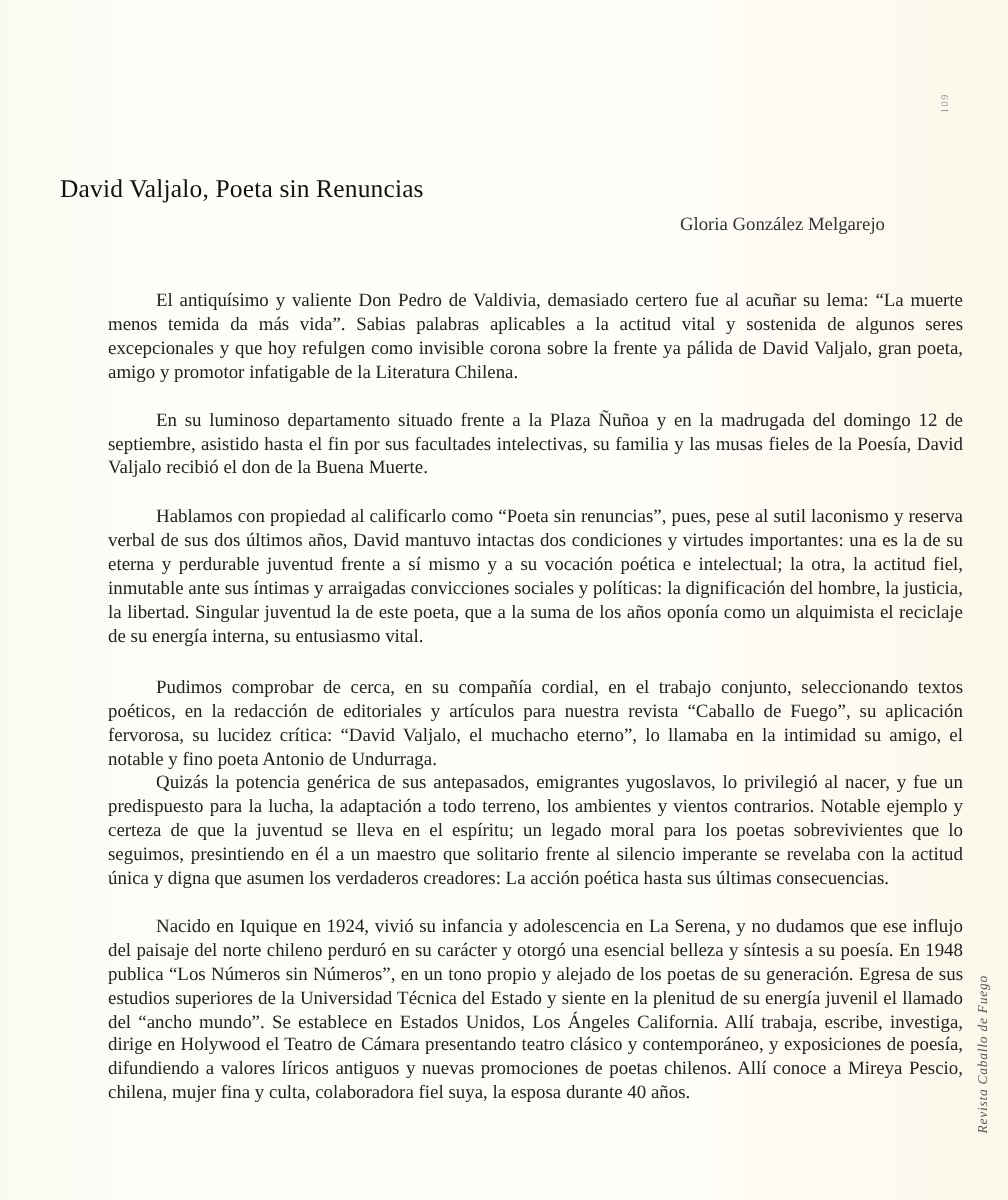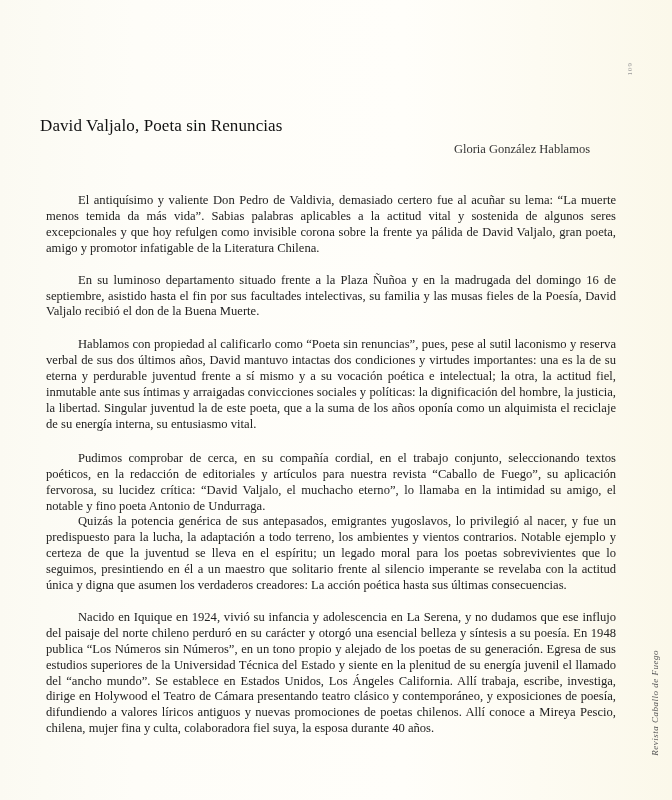--- a/index.html
+++ b/index.html
@@ -43,21 +43,21 @@
     }
     .author {
       position: absolute;
       right: 82px;
       top: 142px;
       font-size: 12.5px;
       color: #333;
     }
     .body-text {
       position: absolute;
-      left: 46px;
+      left: 72px;
       top: 193px;
       width: 570px;
       font-size: 12.6px;
       line-height: 15.9px;
       text-align: justify;
       color: #222;
     }
     .body-text p {
       margin: 0 0 16px 0;
       text-indent: 32px;
@@ -78,25 +78,25 @@
       letter-spacing: 0.5px;
     }
   </style>
 </head>
 <body>
 
 <div class="page">
   <div class="page-number">109</div>
 
   <h1 class="title">David Valjalo, Poeta sin Renuncias</h1>
-  <div class="author">Gloria González Hablamos</div>
+  <div class="author">Gloria González Melgarejo</div>
 
   <div class="body-text">
     <p class="p1">El antiquísimo y valiente Don Pedro de Valdivia, demasiado certero fue al acuñar su lema: “La muerte menos temida da más vida”. Sabias palabras aplicables a la actitud vital y sostenida de algunos seres excepcionales y que hoy refulgen como invisible corona sobre la frente ya pálida de David Valjalo, gran poeta, amigo y promotor infatigable de la Literatura Chilena.</p>
-    <p class="p2">En su luminoso departamento situado frente a la Plaza Ñuñoa y en la madrugada del domingo 16 de septiembre, asistido hasta el fin por sus facultades intelectivas, su familia y las musas fieles de la Poesía, David Valjalo recibió el don de la Buena Muerte.</p>
+    <p class="p2">En su luminoso departamento situado frente a la Plaza Ñuñoa y en la madrugada del domingo 12 de septiembre, asistido hasta el fin por sus facultades intelectivas, su familia y las musas fieles de la Poesía, David Valjalo recibió el don de la Buena Muerte.</p>
     <p class="p3">Hablamos con propiedad al calificarlo como “Poeta sin renuncias”, pues, pese al sutil laconismo y reserva verbal de sus dos últimos años, David mantuvo intactas dos condiciones y virtudes importantes: una es la de su eterna y perdurable juventud frente a sí mismo y a su vocación poética e intelectual; la otra, la actitud fiel, inmutable ante sus íntimas y arraigadas convicciones sociales y políticas: la dignificación del hombre, la justicia, la libertad. Singular juventud la de este poeta, que a la suma de los años oponía como un alquimista el reciclaje de su energía interna, su entusiasmo vital.</p>
     <p class="p4">Pudimos comprobar de cerca, en su compañía cordial, en el trabajo conjunto, seleccionando textos poéticos, en la redacción de editoriales y artículos para nuestra revista “Caballo de Fuego”, su aplicación fervorosa, su lucidez crítica: “David Valjalo, el muchacho eterno”, lo llamaba en la intimidad su amigo, el notable y fino poeta Antonio de Undurraga.</p>
     <p class="p5">Quizás la potencia genérica de sus antepasados, emigrantes yugoslavos, lo privilegió al nacer, y fue un predispuesto para la lucha, la adaptación a todo terreno, los ambientes y vientos contrarios. Notable ejemplo y certeza de que la juventud se lleva en el espíritu; un legado moral para los poetas sobrevivientes que lo seguimos, presintiendo en él a un maestro que solitario frente al silencio imperante se revelaba con la actitud única y digna que asumen los verdaderos creadores: La acción poética hasta sus últimas consecuencias.</p>
     <p class="p6">Nacido en Iquique en 1924, vivió su infancia y adolescencia en La Serena, y no dudamos que ese influjo del paisaje del norte chileno perduró en su carácter y otorgó una esencial belleza y síntesis a su poesía. En 1948 publica “Los Números sin Números”, en un tono propio y alejado de los poetas de su generación. Egresa de sus estudios superiores de la Universidad Técnica del Estado y siente en la plenitud de su energía juvenil el llamado del “ancho mundo”. Se establece en Estados Unidos, Los Ángeles California. Allí trabaja, escribe, investiga, dirige en Holywood el Teatro de Cámara presentando teatro clásico y contemporáneo, y exposiciones de poesía, difundiendo a valores líricos antiguos y nuevas promociones de poetas chilenos. Allí conoce a Mireya Pescio, chilena, mujer fina y culta, colaboradora fiel suya, la esposa durante 40 años.</p>
   </div>
 
   <div class="side-note">Revista Caballo de Fuego</div>
 </div>
 
 </body></html>

